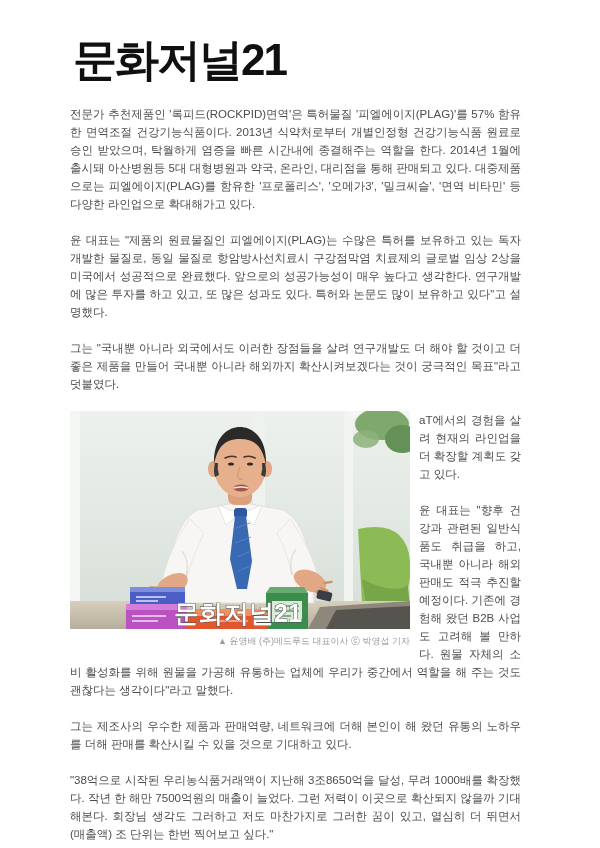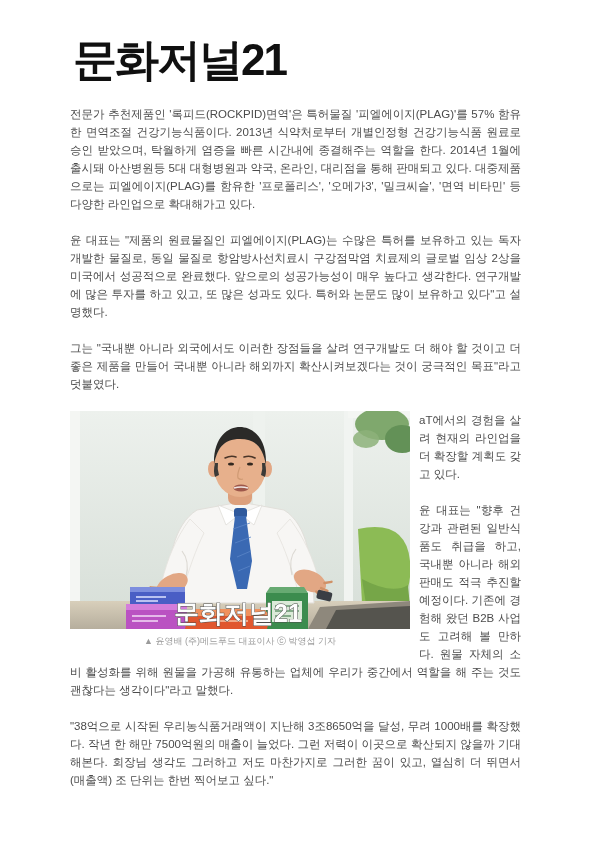--- a/index.html
+++ b/index.html
@@ -18,21 +18,21 @@
     text-align:justify;word-break:break-all;
   }
   .article p{margin:0 0 18px 0;}
   .photo-block{overflow:visible;}
   .photo-block::after{content:"";display:block;clear:both;}
   figure.photo-figure{
     float:left;width:340px;margin:0 9px 12px 0;padding:0;
   }
   figure.photo-figure svg{display:block;width:340px;height:218px;}
   figcaption{
-    font-size:9px;line-height:12px;color:#9b9b9b;margin-top:6px;text-align:center;
+    font-size:9px;line-height:12px;color:#9b9b9b;margin-top:6px;text-align:right;
     word-break:keep-all;
   }
   .wm{
     font-weight:bold;
     font-family:"Liberation Sans","DejaVu Sans",sans-serif;
   }
 </style>
 </head>
 <body>
 
@@ -151,16 +151,17 @@
 
           <text class="wm" x="168" y="211" font-size="25" text-anchor="middle" fill="#fdfdfd" stroke="#4a4a4a" stroke-width="0.9" paint-order="stroke">문화저널21</text>
         </svg>
         <figcaption>▲ 윤영배 (주)메드푸드 대표이사 ⓒ 박영섭 기자</figcaption>
       </figure>
 
       <p>aT에서의 경험을 살려 현재의 라인업을 더 확장할 계획도 갖고 있다.</p>
       <p>윤 대표는 "향후 건강과 관련된 일반식품도 취급을 하고, 국내뿐 아니라 해외판매도 적극 추진할 예정이다. 기존에 경험해 왔던 B2B 사업도 고려해 볼 만하다. 원물 자체의 소비 활성화를 위해 원물을 가공해 유통하는 업체에 우리가 중간에서 역할을 해 주는 것도 괜찮다는 생각이다"라고 말했다.</p>
     </div>
 
+    <p>그는 제조사의 우수한 제품과 판매역량, 네트워크에 더해 본인이 해 왔던 유통의 노하우를 더해 판매를 확산시킬 수 있을 것으로 기대하고 있다.</p>
     <p>"38억으로 시작된 우리농식품거래액이 지난해 3조8650억을 달성, 무려 1000배를 확장했다. 작년 한 해만 7500억원의 매출이 늘었다. 그런 저력이 이곳으로 확산되지 않을까 기대해본다. 회장님 생각도 그러하고 저도 마찬가지로 그러한 꿈이 있고, 열심히 더 뛰면서 (매출액) 조 단위는 한번 찍어보고 싶다."</p>
   </div>
 
 </div>
 
 </body></html>

